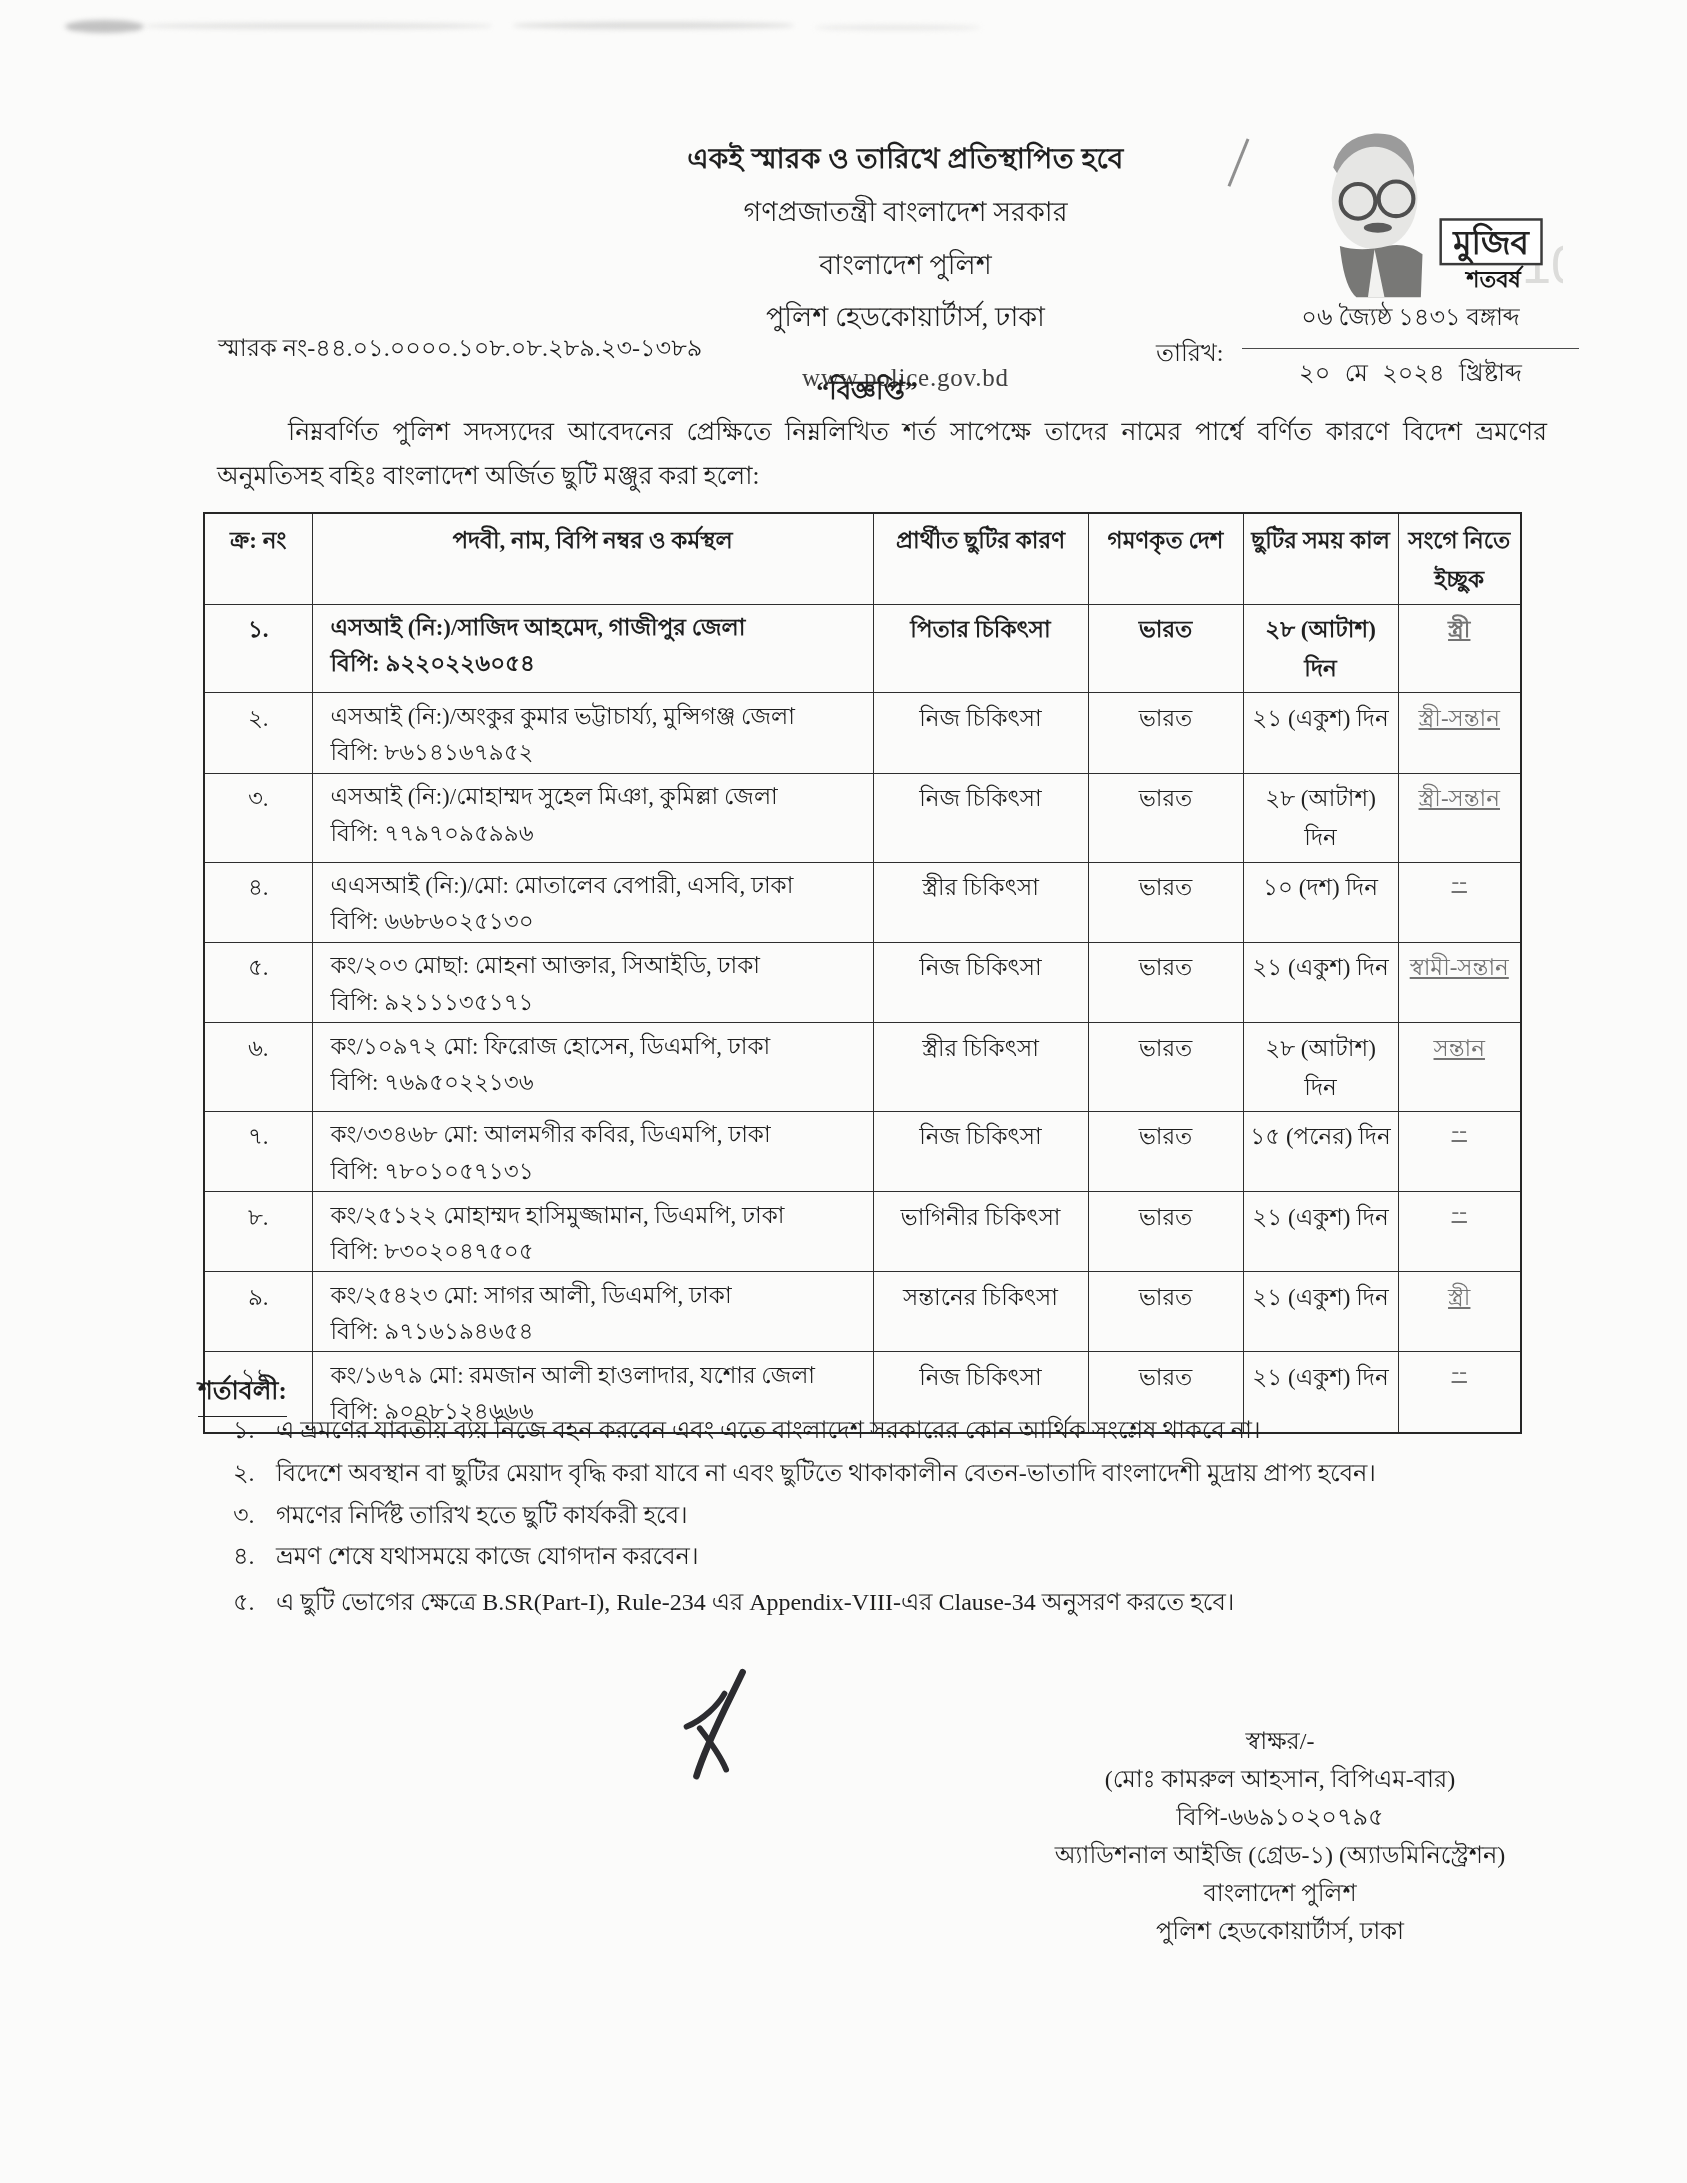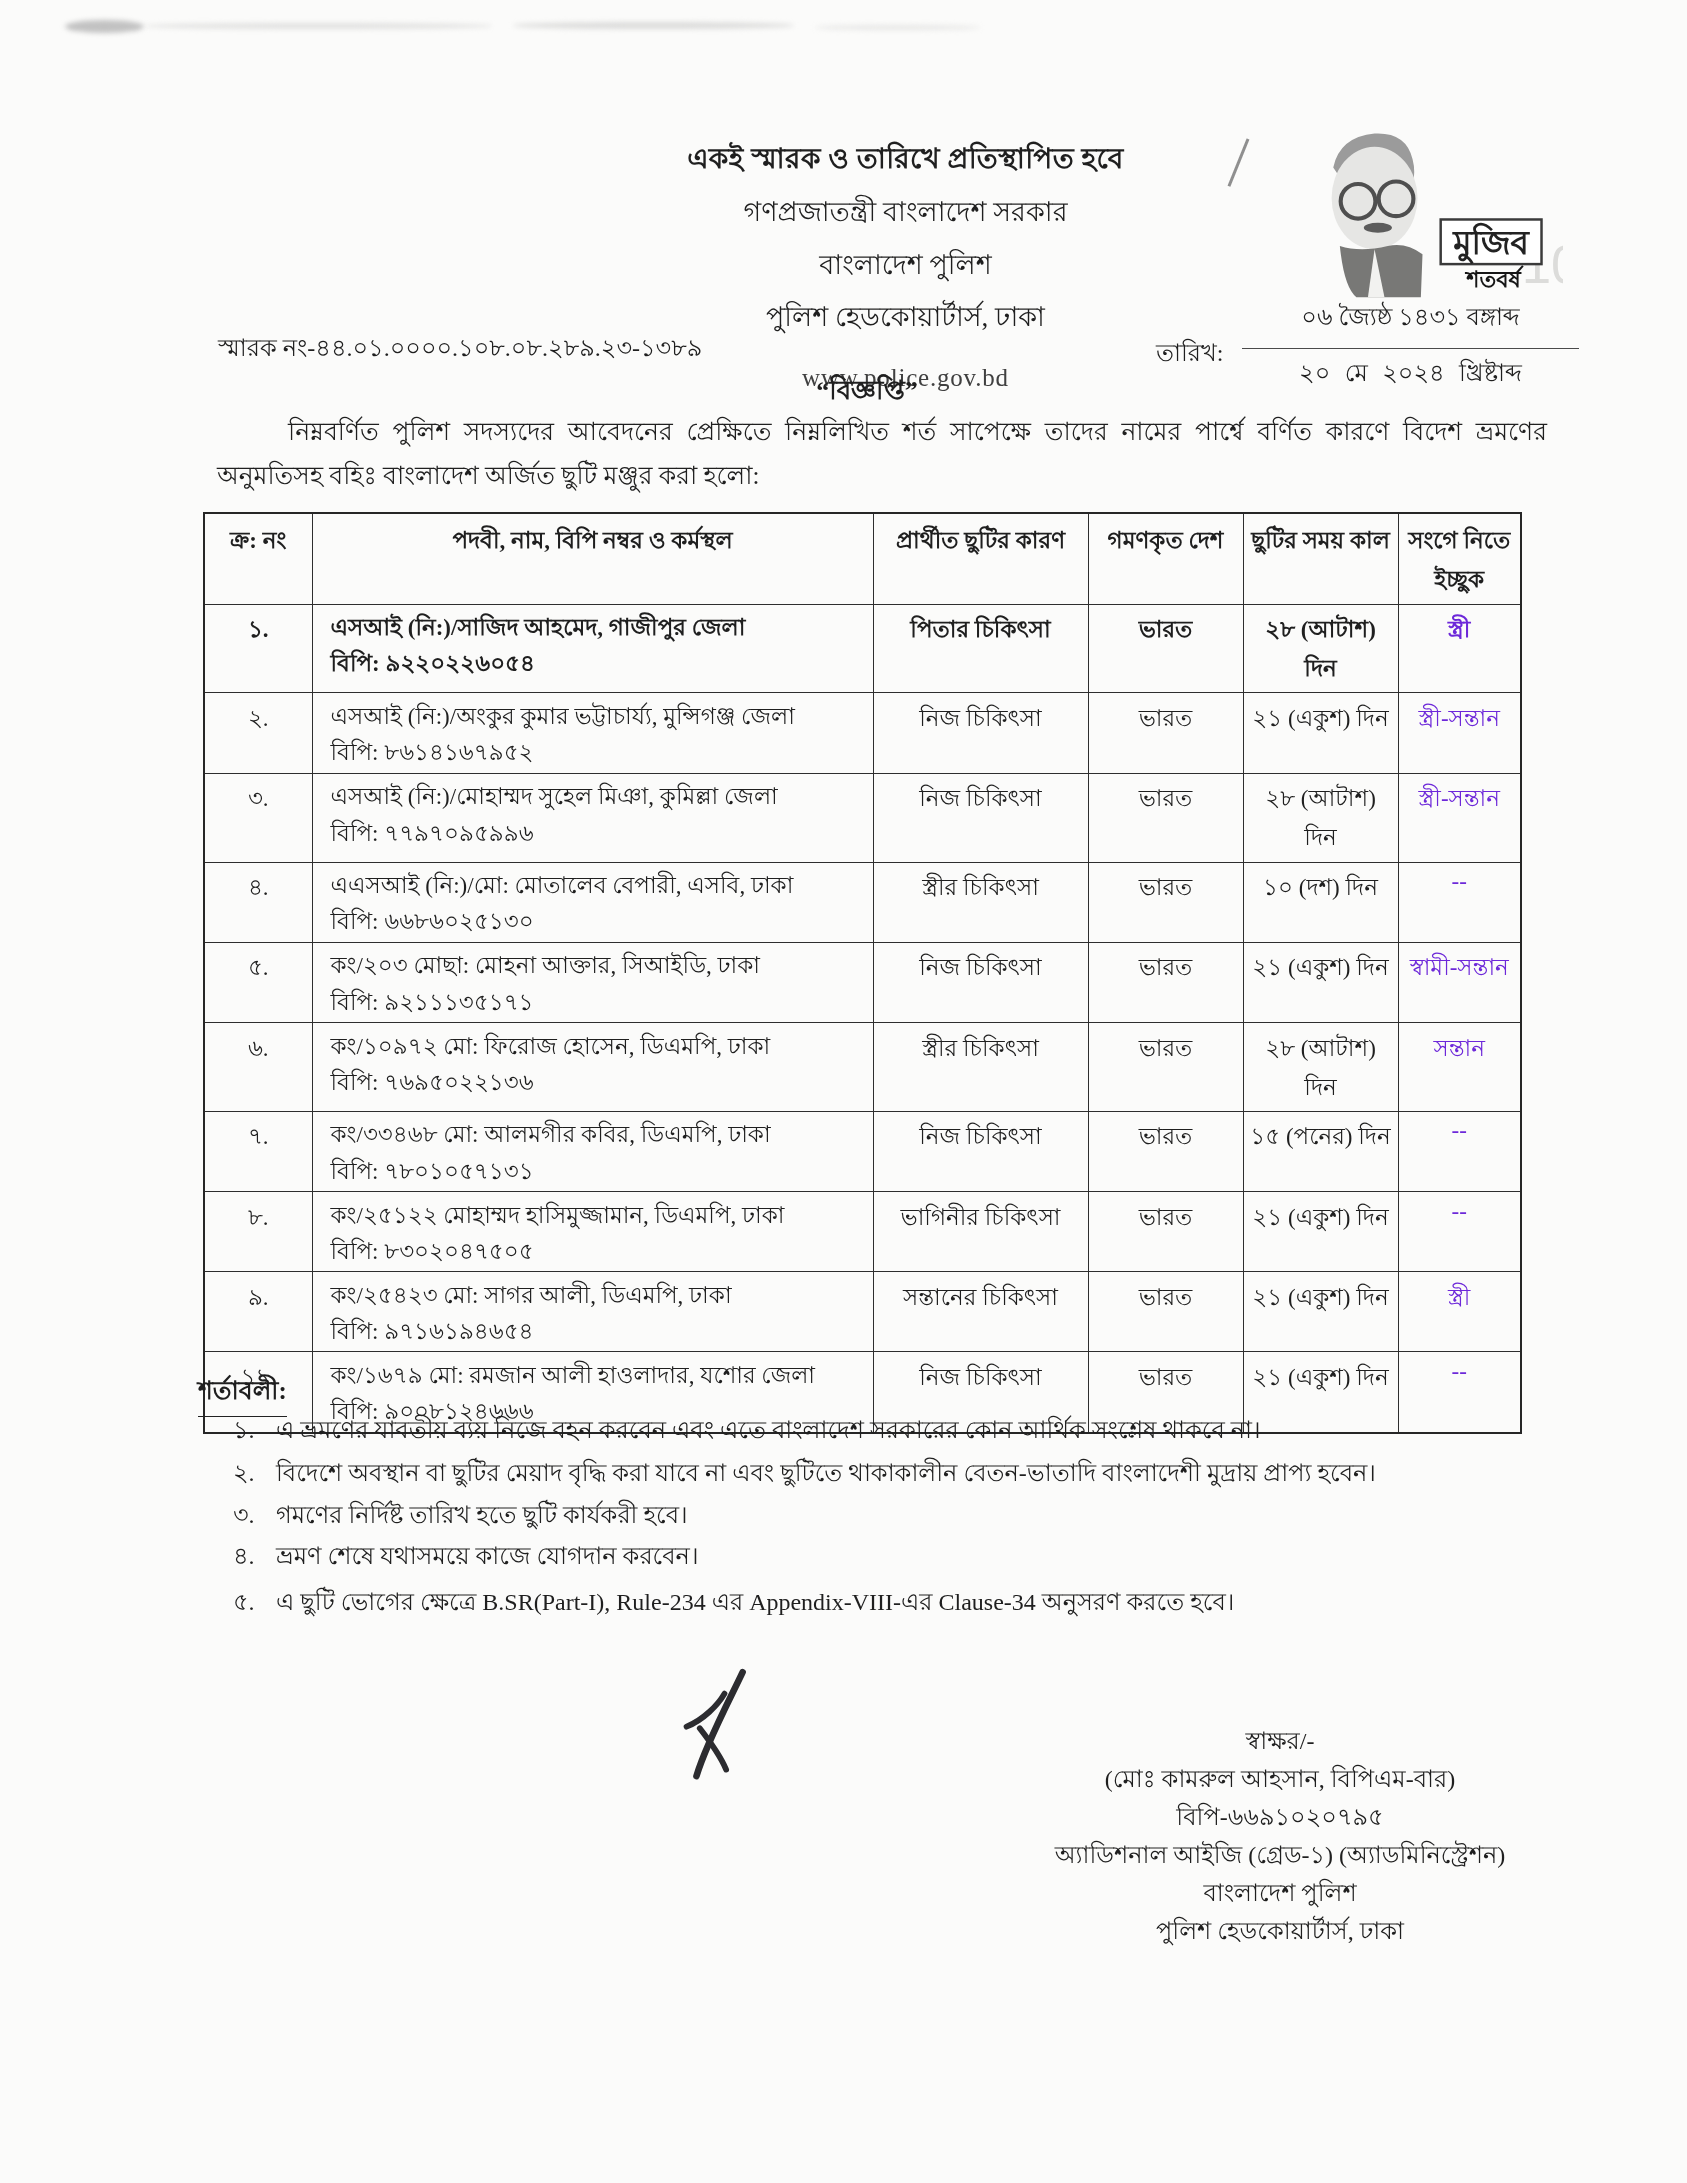--- a/index.html
+++ b/index.html
@@ -36,21 +36,21 @@
   table.leave{position:absolute;left:203px;top:512px;width:1317px;border-collapse:collapse;table-layout:fixed;}
   table.leave th,table.leave td{border:1.7px solid #2e2e2e;vertical-align:top;font-weight:400;}
   table.leave{border:2.5px solid #262626;}
   table.leave th{font-size:23px;font-weight:600;text-align:center;padding:8.3px 3.3px 3.3px;height:50px;}
   table.leave td{font-size:23px;padding:6.6px 3.3px 3.3px;height:60px;}
   td.c-sl{text-align:center;}
   td.c-name{padding-left:18px !important;}
   td.c-name .nm{line-height:33px;}
   td.c-name .bp{line-height:33px;margin-top:3.3px;}
   td.c-reason,td.c-country,td.c-duration{text-align:center;}
-  td.c-comp{text-align:center;font-size:20px;padding-top:6.6px !important;color:#6d28d9;}
+  td.c-comp{text-align:center;font-size:20px;padding-top:6.6px !important;color:#737373;text-decoration:underline;}
   tr.bold-row td{font-weight:700;}
   
   .cond-title{position:absolute;left:198px;top:1371px;font-size:25px;font-weight:700;border-bottom:1.7px solid #222;padding-bottom:1.7px;}
   .cond-item{position:absolute;left:233px;font-size:24px;white-space:nowrap;}
   .cond-item .num{display:inline-block;width:43px;}
   .ci-0{top:1411px;} .ci-1{top:1454px;} .ci-2{top:1496px;} .ci-3{top:1537px;} .ci-4{top:1583px;}
   
   .sig-mark{position:absolute;left:675px;top:1667px;width:99px;height:116px;}
   .sig-block{position:absolute;left:949px;top:1728px;width:662px;text-align:center;font-size:24px;}
   .sig-block div{margin-bottom:11.6px;line-height:26.5px;}

